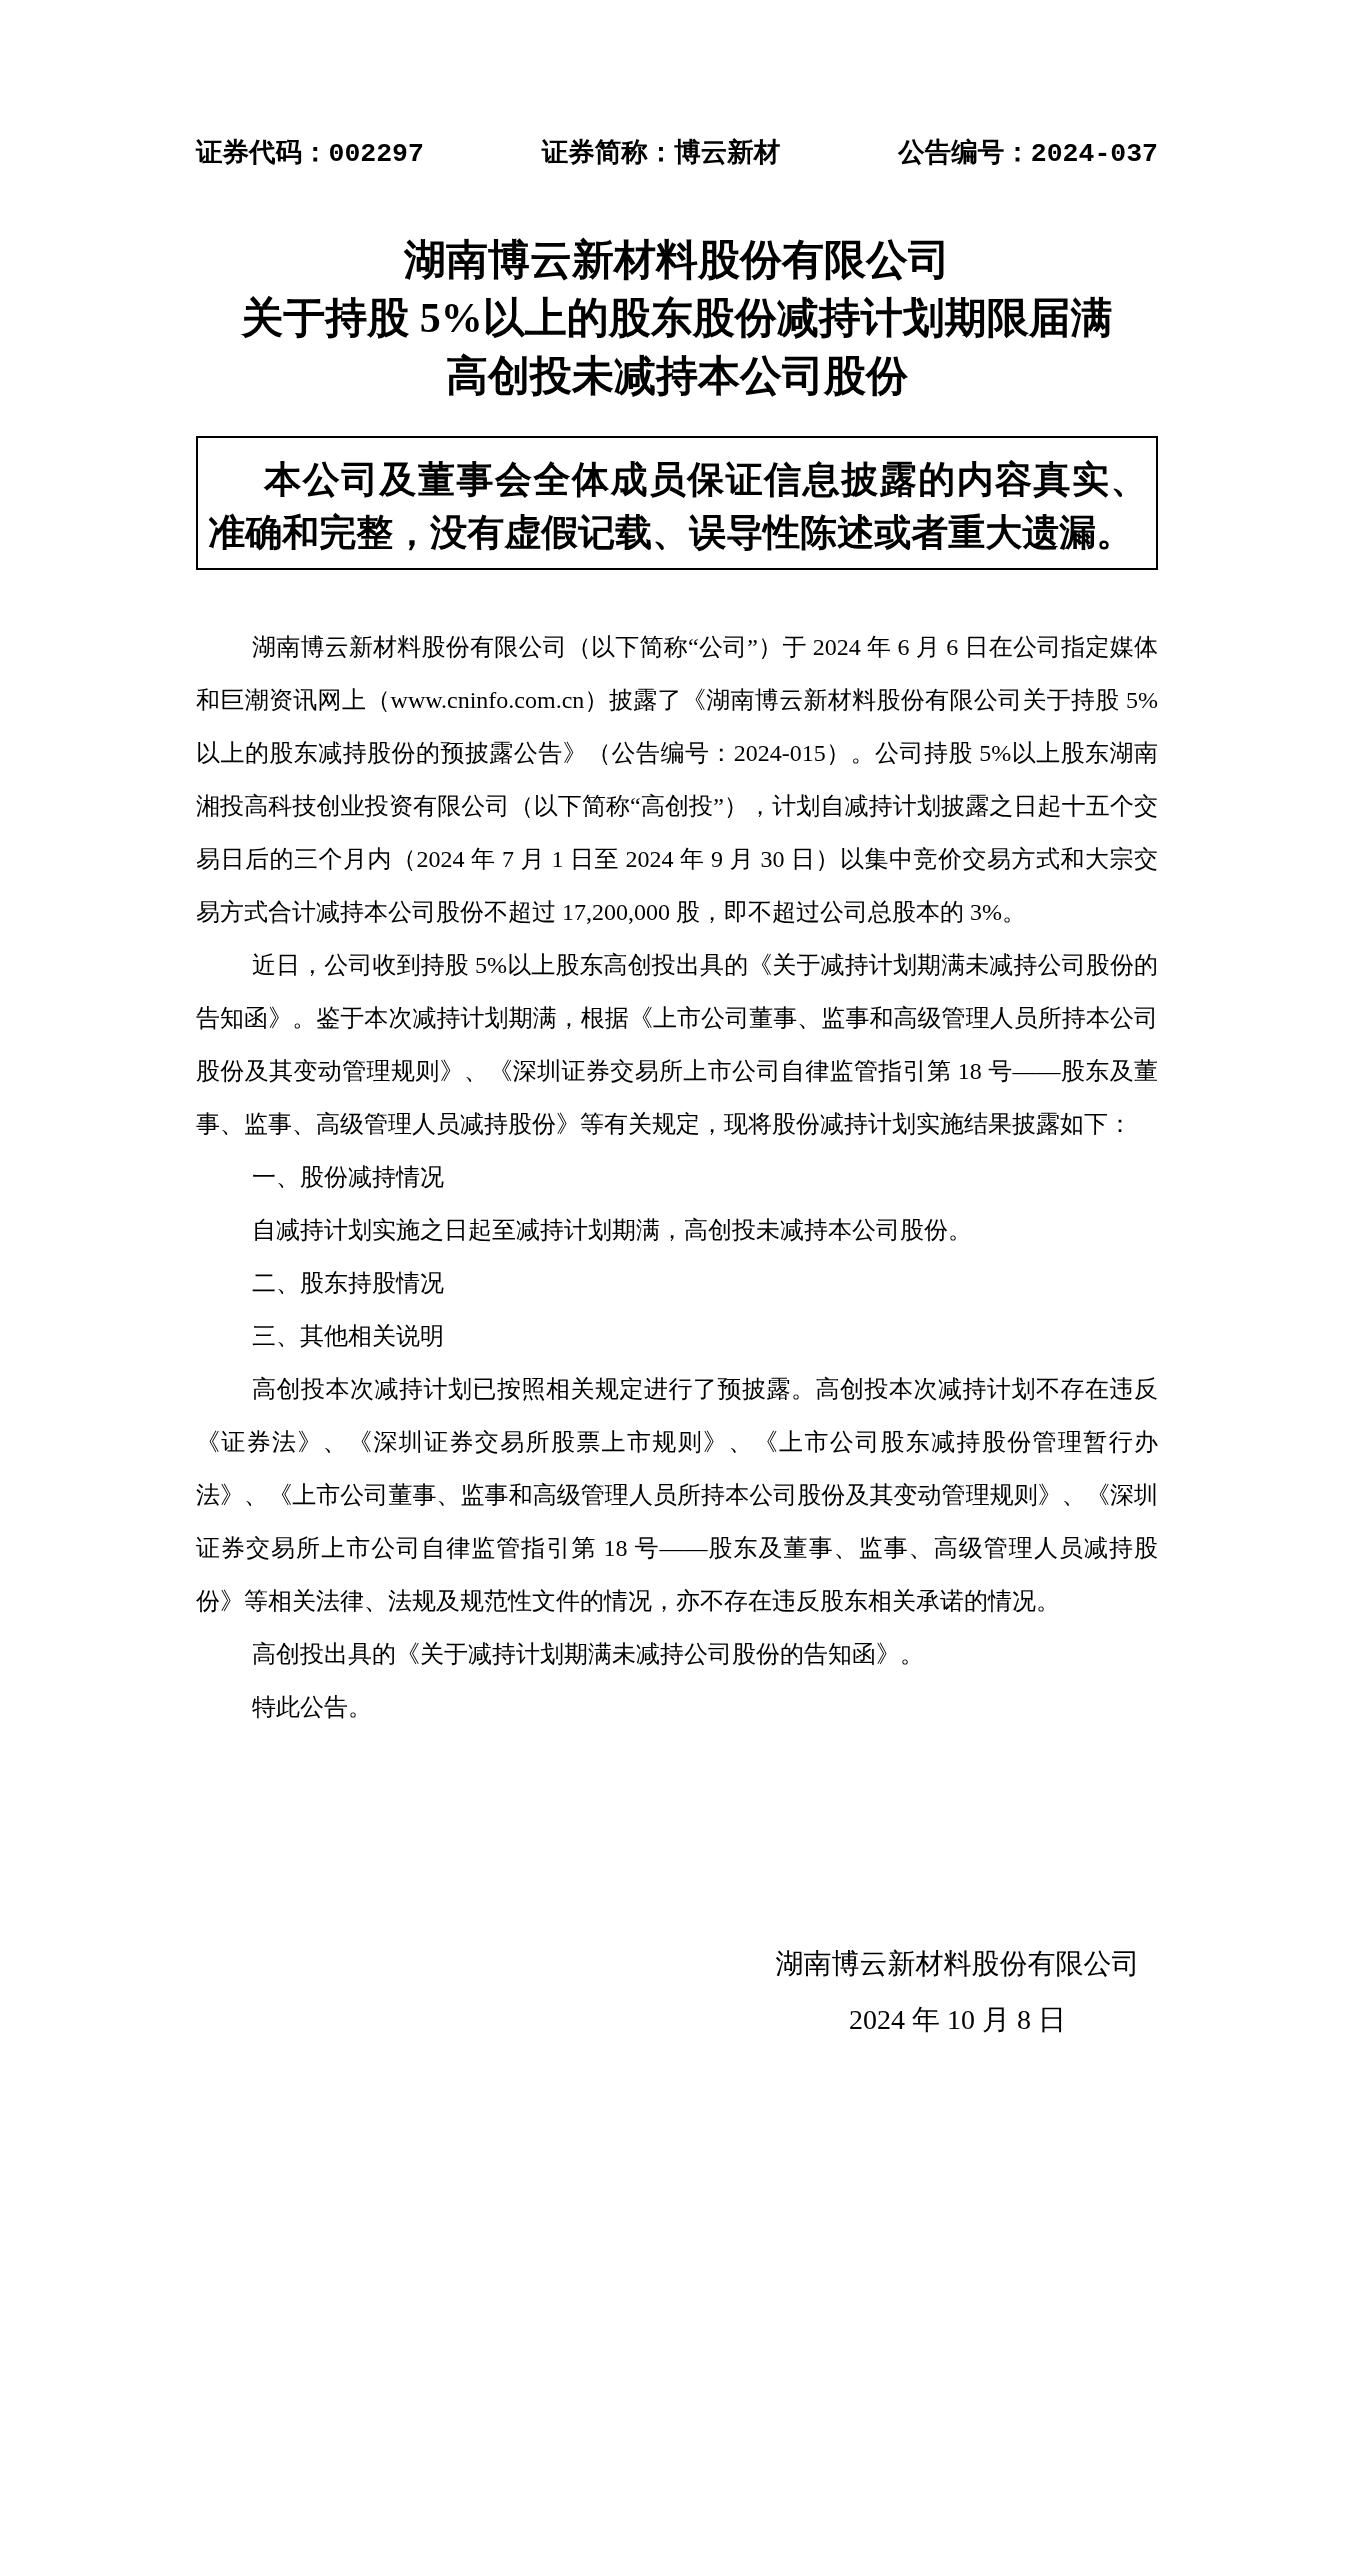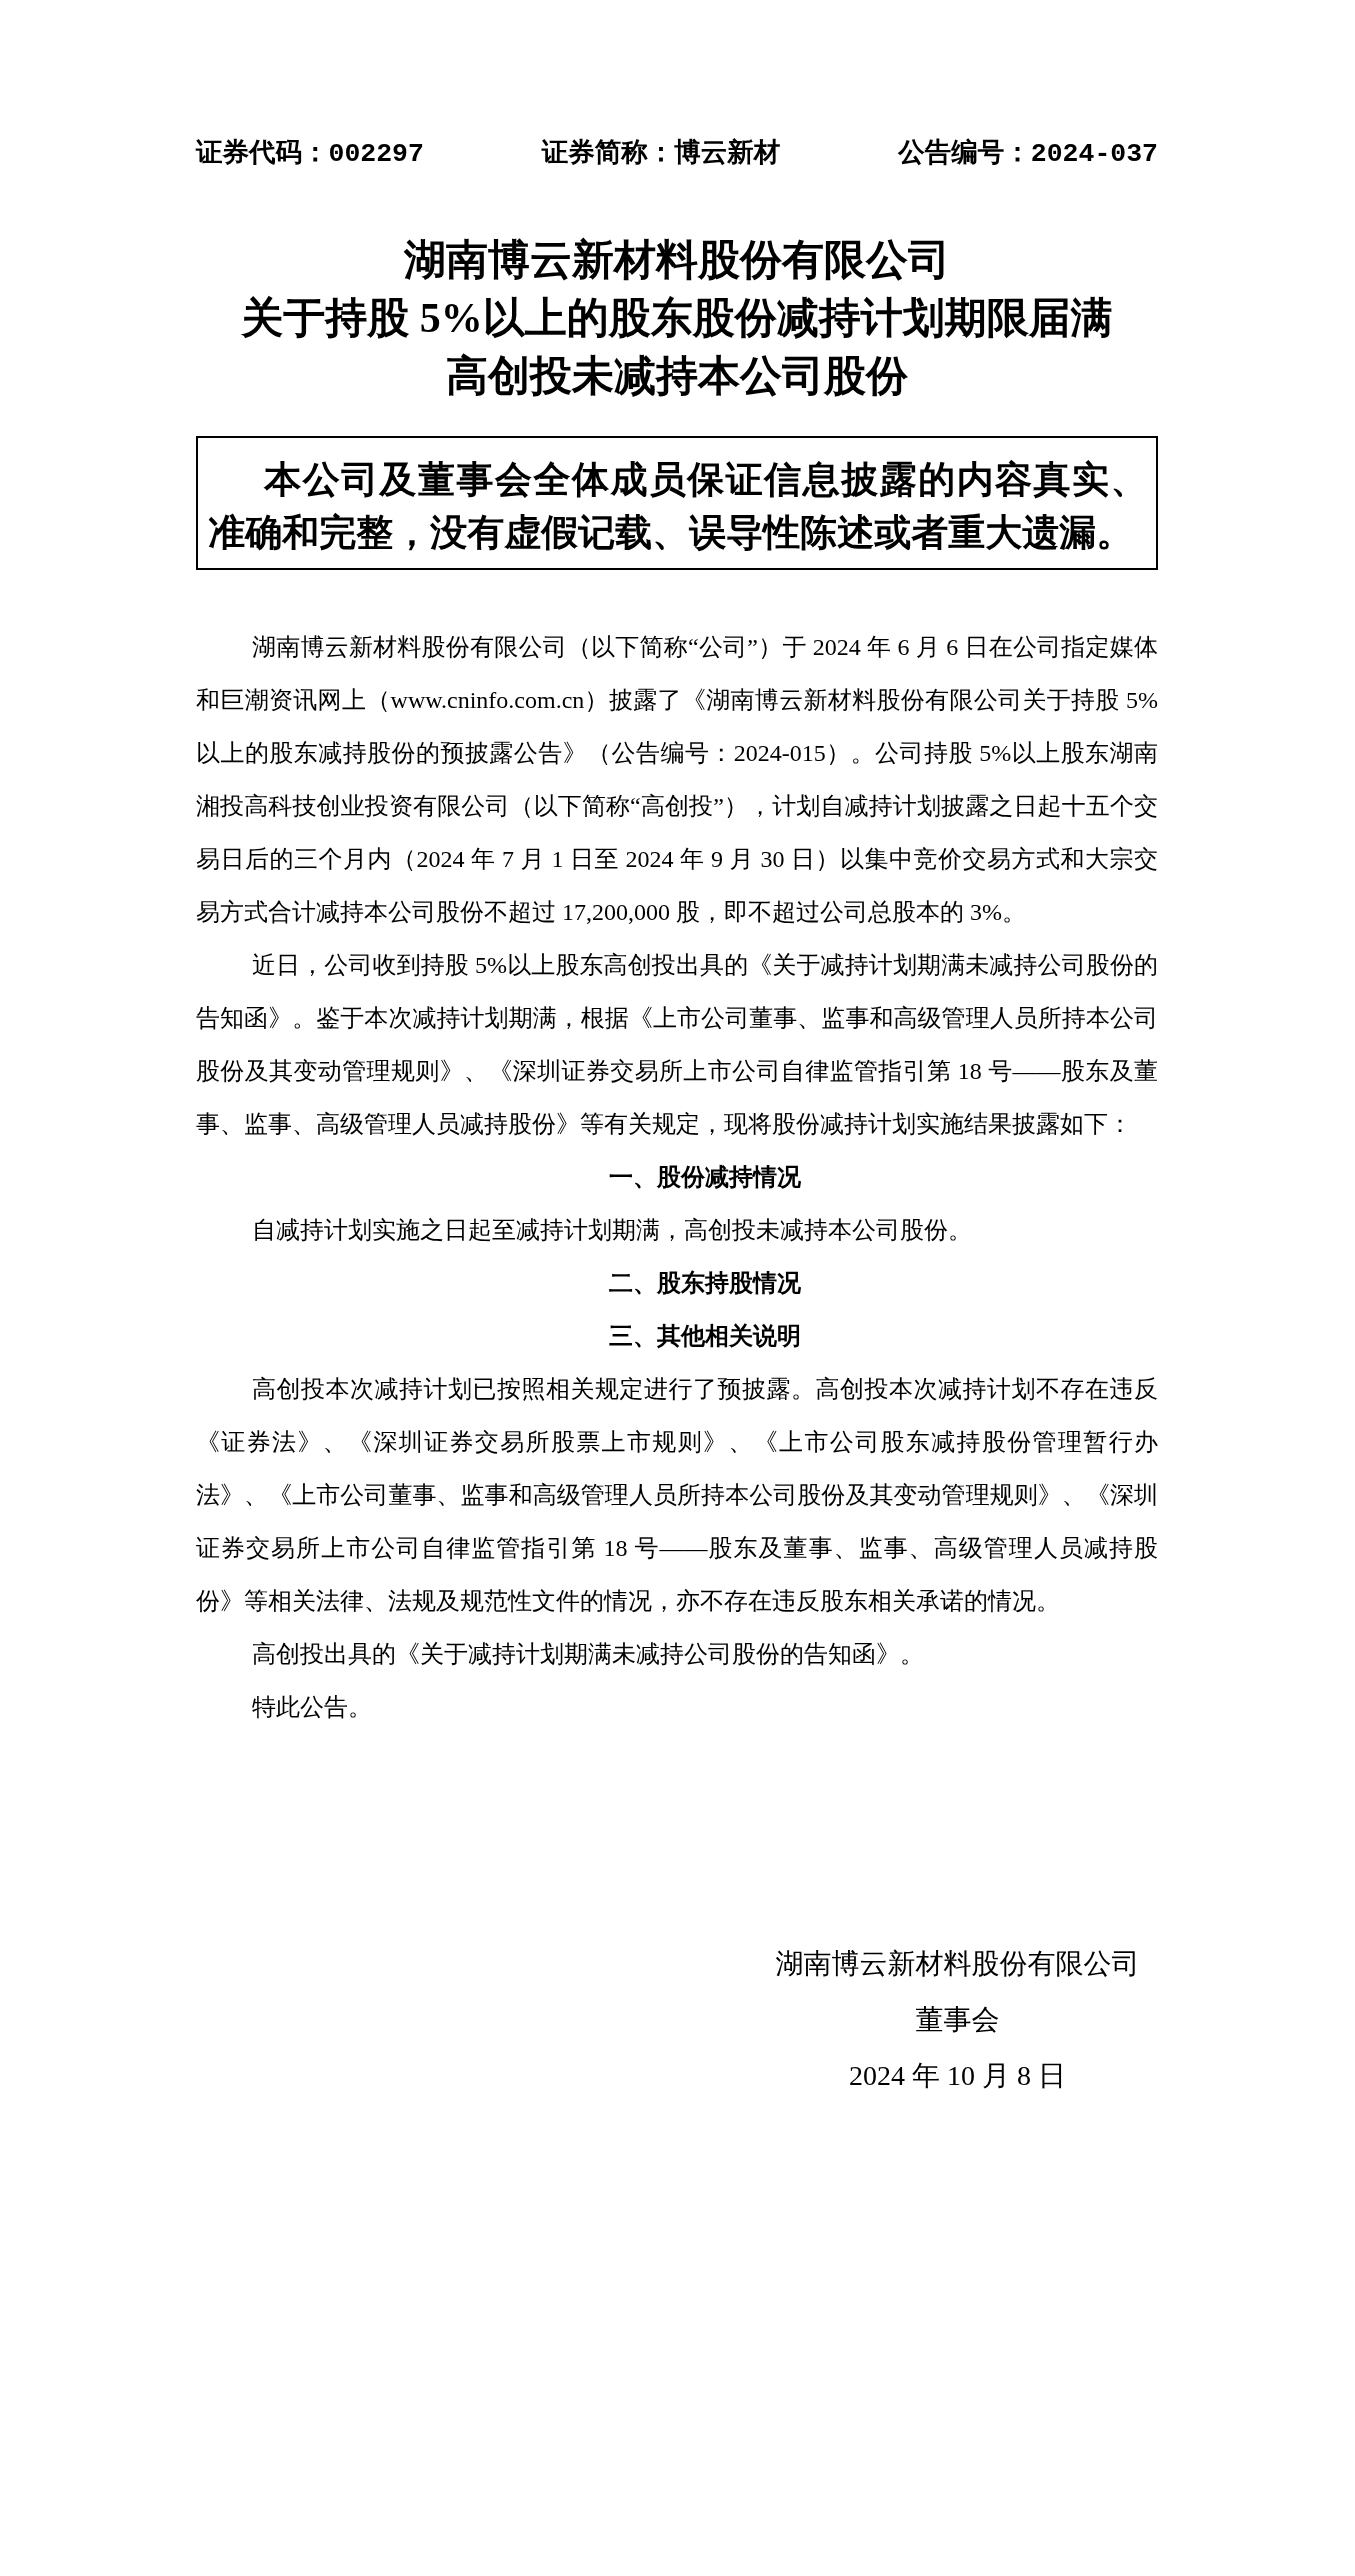--- a/index.html
+++ b/index.html
@@ -53,22 +53,22 @@
     margin-top: 51px;
   }
   .doc-body p {
     margin: 0;
     font-size: 24px;
     line-height: 53px;
     text-indent: 56px;
     text-align: justify;
   }
   .doc-body p.section-heading {
-    font-weight: bold;
-    text-align: center;
+    font-weight: normal;
+    text-align: left;
   }
   .closing {
     margin: 0;
     margin-top: 53px;
     font-size: 28px;
     line-height: 53px;
     text-indent: 56px;
   }
   .signature {
     margin-top: 202px;
@@ -110,19 +110,18 @@
       <p>自减持计划实施之日起至减持计划期满，高创投未减持本公司股份。</p>
       <p class="section-heading">二、股东持股情况</p>
       <p class="section-heading">三、其他相关说明</p>
       <p>高创投本次减持计划已按照相关规定进行了预披露。高创投本次减持计划不存在违反《证券法》、《深圳证券交易所股票上市规则》、《上市公司股东减持股份管理暂行办法》、《上市公司董事、监事和高级管理人员所持本公司股份及其变动管理规则》、《深圳证券交易所上市公司自律监管指引第 18 号——股东及董事、监事、高级管理人员减持股份》等相关法律、法规及规范性文件的情况，亦不存在违反股东相关承诺的情况。</p>
       <p>高创投出具的《关于减持计划期满未减持公司股份的告知函》。</p>
       <p class="closing">特此公告。</p>
     </div>
 
     <div class="signature">
       <div>湖南博云新材料股份有限公司</div>
-      <div>董事会</div>
       <div>2024 年 10 月 8 日</div>
     </div>
 
   </div>
 </div>
 
 
 </body></html>

